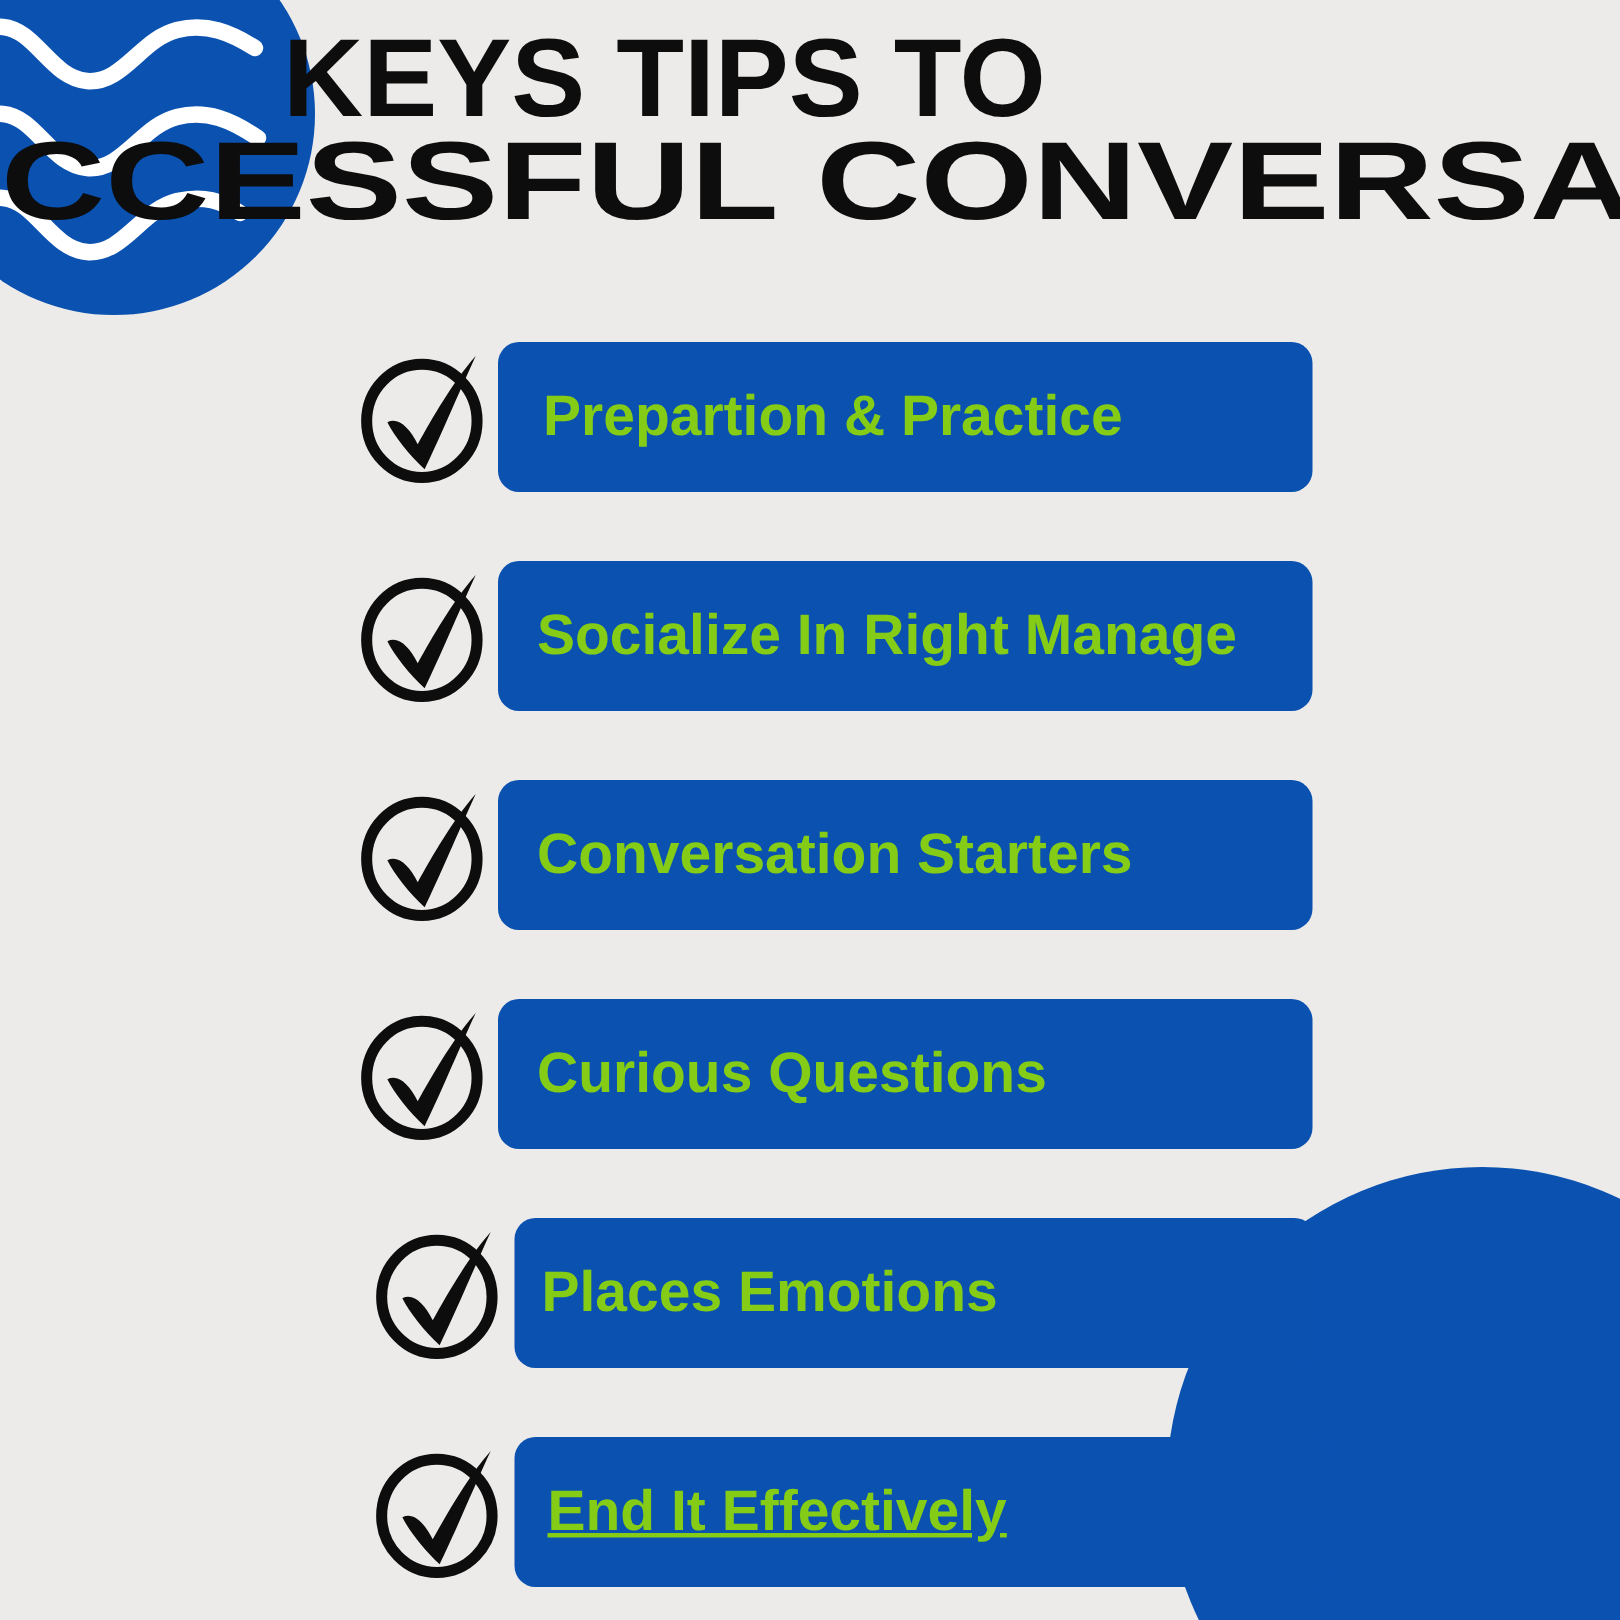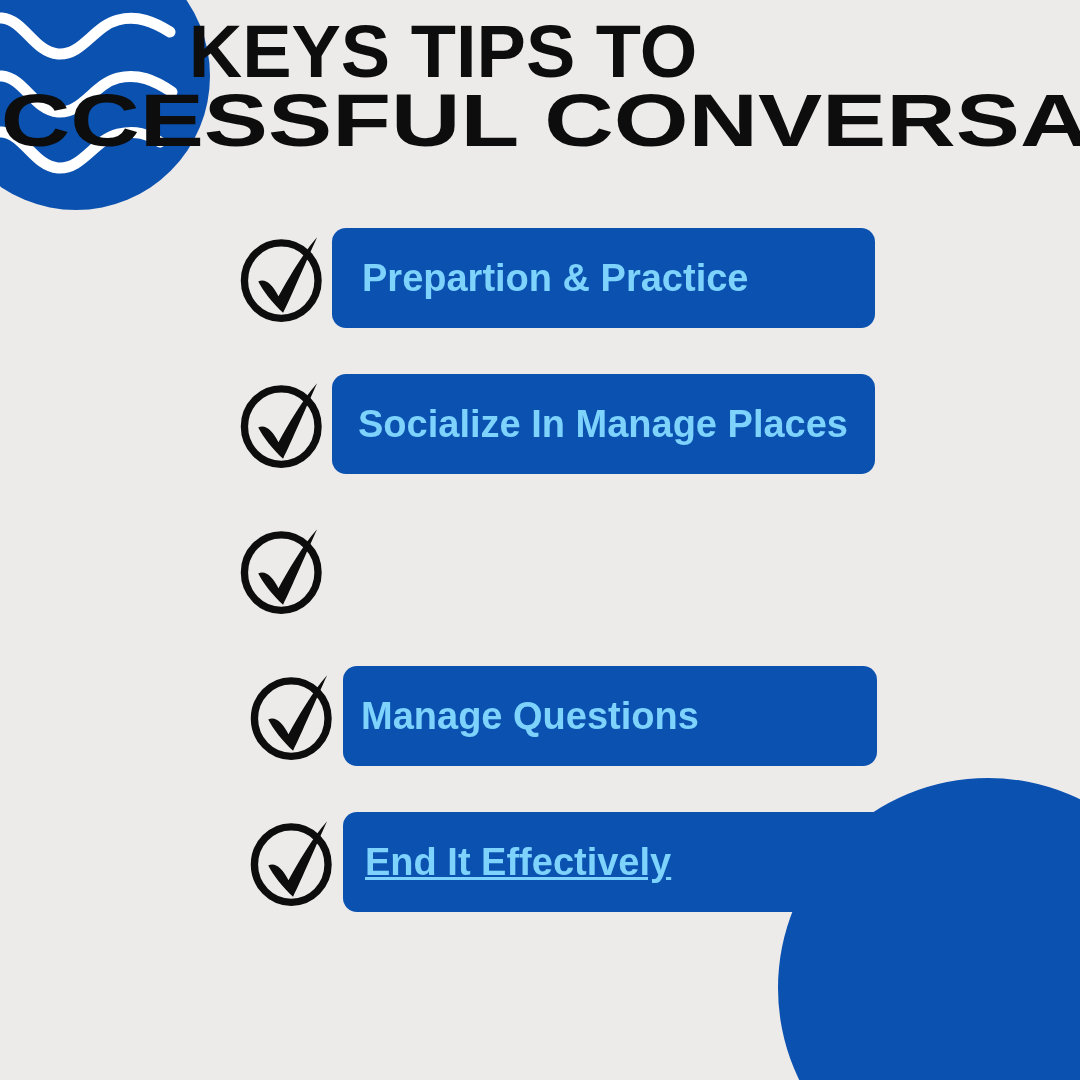--- a/index.html
+++ b/index.html
@@ -100,21 +100,21 @@
   .tip-pill {
     position: absolute;
     height: 100px;
     background: #0a51b0;
     border-radius: 14px;
     display: flex;
     align-items: center;
     box-sizing: border-box;
   }
   .tip-label {
-    color: #7dd3fc;
+    color: #84cc16;
     font-family: "Liberation Sans", sans-serif;
     font-weight: bold;
     font-size: 38px;
     letter-spacing: 0px;
     white-space: nowrap;
   }
 </style>
 </head>
 <body>
 
@@ -150,43 +150,57 @@
     </div>
 
     <div class="tip-row">
       <span class="check-icon" style="left:238px;top:0px;">
         <svg viewBox="0 0 100 104" width="92" height="96">
           <ellipse cx="47" cy="57" rx="40" ry="41" fill="none" stroke="#0d0d0d" stroke-width="8"></ellipse>
           <path d="M22 58 C 30 54, 38 62, 44 74 C 54 56, 70 28, 86 10 C 74 36, 58 74, 49 92 C 38 82, 27 68, 22 58 Z" fill="#0d0d0d"></path>
         </svg>
       </span>
       <div class="tip-pill" style="left:332px;width:543px;">
-        <span class="tip-label" style="margin-left:26px;">Socialize In Manage Places</span>
-      </div>
-    </div>
-
-    <div class="tip-row">
-      <span class="check-icon" style="left:238px;top:0px;">
-        <svg viewBox="0 0 100 104" width="92" height="96">
-          <ellipse cx="47" cy="57" rx="40" ry="41" fill="none" stroke="#0d0d0d" stroke-width="8"></ellipse>
-          <path d="M22 58 C 30 54, 38 62, 44 74 C 54 56, 70 28, 86 10 C 74 36, 58 74, 49 92 C 38 82, 27 68, 22 58 Z" fill="#0d0d0d"></path>
-        </svg>
-      </span>
-    </div>
-
+        <span class="tip-label" style="margin-left:26px;">Socialize In Right Manage</span>
+      </div>
+    </div>
+
+    <div class="tip-row">
+      <span class="check-icon" style="left:238px;top:0px;">
+        <svg viewBox="0 0 100 104" width="92" height="96">
+          <ellipse cx="47" cy="57" rx="40" ry="41" fill="none" stroke="#0d0d0d" stroke-width="8"></ellipse>
+          <path d="M22 58 C 30 54, 38 62, 44 74 C 54 56, 70 28, 86 10 C 74 36, 58 74, 49 92 C 38 82, 27 68, 22 58 Z" fill="#0d0d0d"></path>
+        </svg>
+      </span>
+      <div class="tip-pill" style="left:332px;width:543px;">
+        <span class="tip-label" style="margin-left:26px;">Conversation Starters</span>
+      </div>
+    </div>
+
+    <div class="tip-row">
+      <span class="check-icon" style="left:238px;top:0px;">
+        <svg viewBox="0 0 100 104" width="92" height="96">
+          <ellipse cx="47" cy="57" rx="40" ry="41" fill="none" stroke="#0d0d0d" stroke-width="8"></ellipse>
+          <path d="M22 58 C 30 54, 38 62, 44 74 C 54 56, 70 28, 86 10 C 74 36, 58 74, 49 92 C 38 82, 27 68, 22 58 Z" fill="#0d0d0d"></path>
+        </svg>
+      </span>
+      <div class="tip-pill" style="left:332px;width:543px;">
+        <span class="tip-label" style="margin-left:26px;">Curious Questions</span>
+      </div>
+    </div>
 
     <div class="tip-row">
       <span class="check-icon" style="left:248px;top:0px;">
         <svg viewBox="0 0 100 104" width="92" height="96">
           <ellipse cx="47" cy="57" rx="40" ry="41" fill="none" stroke="#0d0d0d" stroke-width="8"></ellipse>
           <path d="M22 58 C 30 54, 38 62, 44 74 C 54 56, 70 28, 86 10 C 74 36, 58 74, 49 92 C 38 82, 27 68, 22 58 Z" fill="#0d0d0d"></path>
         </svg>
       </span>
       <div class="tip-pill" style="left:343px;width:534px;">
-        <span class="tip-label" style="margin-left:18px;">Manage Questions</span>
+        <span class="tip-label" style="margin-left:18px;">Places Emotions</span>
       </div>
     </div>
 
     <div class="tip-row">
       <span class="check-icon" style="left:248px;top:0px;">
         <svg viewBox="0 0 100 104" width="92" height="96">
           <ellipse cx="47" cy="57" rx="40" ry="41" fill="none" stroke="#0d0d0d" stroke-width="8"></ellipse>
           <path d="M22 58 C 30 54, 38 62, 44 74 C 54 56, 70 28, 86 10 C 74 36, 58 74, 49 92 C 38 82, 27 68, 22 58 Z" fill="#0d0d0d"></path>
         </svg>
       </span>

